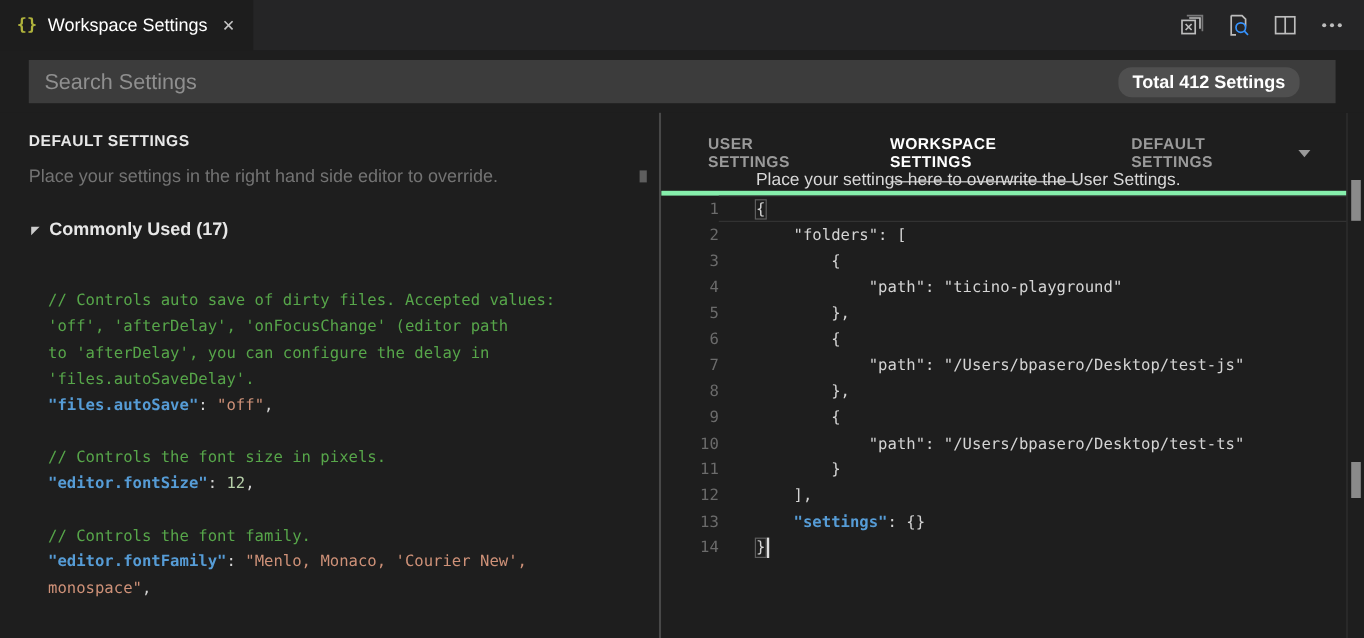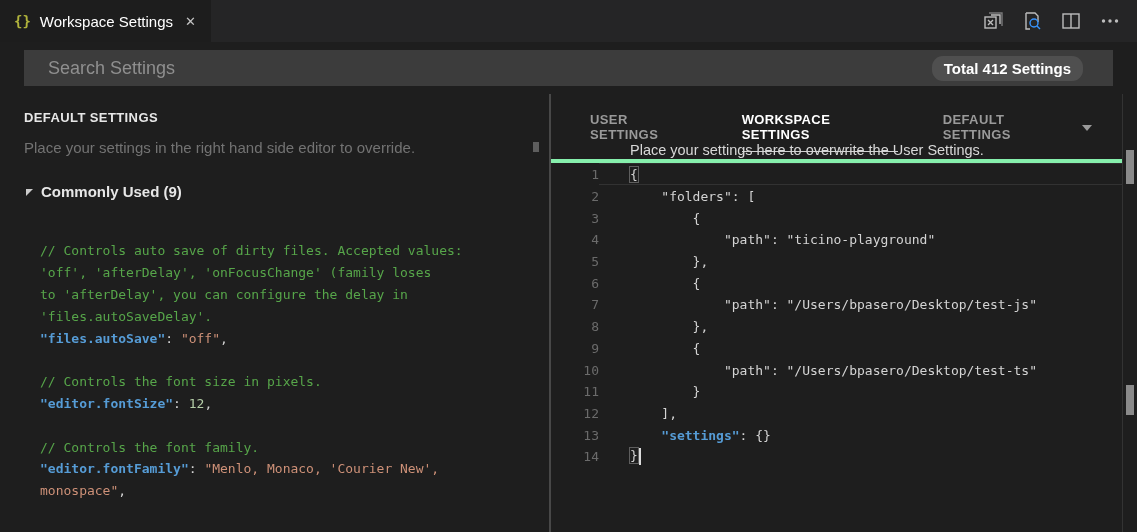--- a/index.html
+++ b/index.html
@@ -11,21 +11,21 @@
   
   .tabbar { position:absolute; top:0; left:0; right:0; height:42px; background:#252526; display:flex; align-items:center; justify-content:space-between; }
   .tab { width:211px; height:42px; background:#1d1d1d; display:flex; align-items:center; padding:0 12px 0 14px; }
   .tab-braces { color:#b0b33c; font-family:"DejaVu Sans Mono", monospace; font-size:14px; font-weight:bold; margin-right:9px; }
   .tab-title { color:#ffffff; font-size:15px; }
   .tab-close { color:#c5c5c5; font-size:13px; margin-left:12px; cursor:pointer; }
   .tab-actions { display:flex; align-items:center; gap:17px; padding-right:16px; }
   .tbicon { width:22px; height:22px; display:block; }
   
   .searchrow { position:absolute; top:42px; left:0; right:0; height:52px; background:#1e1e1e; display:flex; align-items:center; padding:0 24px; }
-  .searchbox { flex:1; height:36px; background:#3c3c3c; display:flex; align-items:center; padding:0 30px 0 24px; }
+  .searchbox { flex:1; height:36px; background:#3c3c3c; display:flex; align-items:center; padding:0 30px 0 13px; }
   .searchbox input { flex:1; background:transparent; border:none; outline:none; color:#d4d4d4; font-size:18px; font-family:"Liberation Sans", sans-serif; }
   .searchbox input::placeholder { color:#8f8f8f; }
   .count-badge { background:#4f4f4f; color:#ffffff; font-size:15px; font-weight:bold; padding:4px 12px; white-space:nowrap;border-radius:11px; }
   
   .main { position:absolute; top:94px; left:0; right:0; bottom:0; display:flex; }
   .left-pane { position:relative; width:549px; background:#1e1e1e; overflow:hidden; }
   .sash { width:2px; background:#484848; }
   .right-pane { position:relative; flex:1; background:#1e1e1e; overflow:hidden; }
   
   .lp-header { position:absolute; top:16px; left:24px; color:#e7e7e7; font-size:13px; font-weight:600; letter-spacing:0.4px; }
@@ -110,25 +110,25 @@
     </div>
   </div>
 
   <div class="main">
 
     <div class="left-pane">
       <div class="lp-header">DEFAULT SETTINGS</div>
       <div class="lp-desc">Place your settings in the right hand side editor to override.</div>
       <div class="lp-section">
         <span class="twistie"></span>
-        <span class="lp-section-label">Commonly Used (9)</span>
+        <span class="lp-section-label">Commonly Used (17)</span>
       </div>
       <div class="lp-code">
           <div class="code-line"><span class="line-content"><span class="c-comment">// Controls auto save of dirty files. Accepted values:</span></span></div>
-          <div class="code-line"><span class="line-content"><span class="c-comment">'off', 'afterDelay', 'onFocusChange' (family loses</span></span></div>
+          <div class="code-line"><span class="line-content"><span class="c-comment">'off', 'afterDelay', 'onFocusChange' (editor path</span></span></div>
           <div class="code-line"><span class="line-content"><span class="c-comment">to 'afterDelay', you can configure the delay in</span></span></div>
           <div class="code-line"><span class="line-content"><span class="c-comment">'files.autoSaveDelay'.</span></span></div>
           <div class="code-line"><span class="line-content"><span class="c-key">"files.autoSave"</span><span class="c-plain">: </span><span class="c-str">"off"</span><span class="c-plain">,</span></span></div>
           <div class="code-line"><span class="line-content"></span></div>
           <div class="code-line"><span class="line-content"><span class="c-comment">// Controls the font size in pixels.</span></span></div>
           <div class="code-line"><span class="line-content"><span class="c-key">"editor.fontSize"</span><span class="c-plain">: </span><span class="c-num">12</span><span class="c-plain">,</span></span></div>
           <div class="code-line"><span class="line-content"></span></div>
           <div class="code-line"><span class="line-content"><span class="c-comment">// Controls the font family.</span></span></div>
           <div class="code-line"><span class="line-content"><span class="c-key">"editor.fontFamily"</span><span class="c-plain">: </span><span class="c-str">"Menlo, Monaco, 'Courier New',</span></span></div>
           <div class="code-line"><span class="line-content"><span class="c-str">monospace"</span><span class="c-plain">,</span></span></div>

